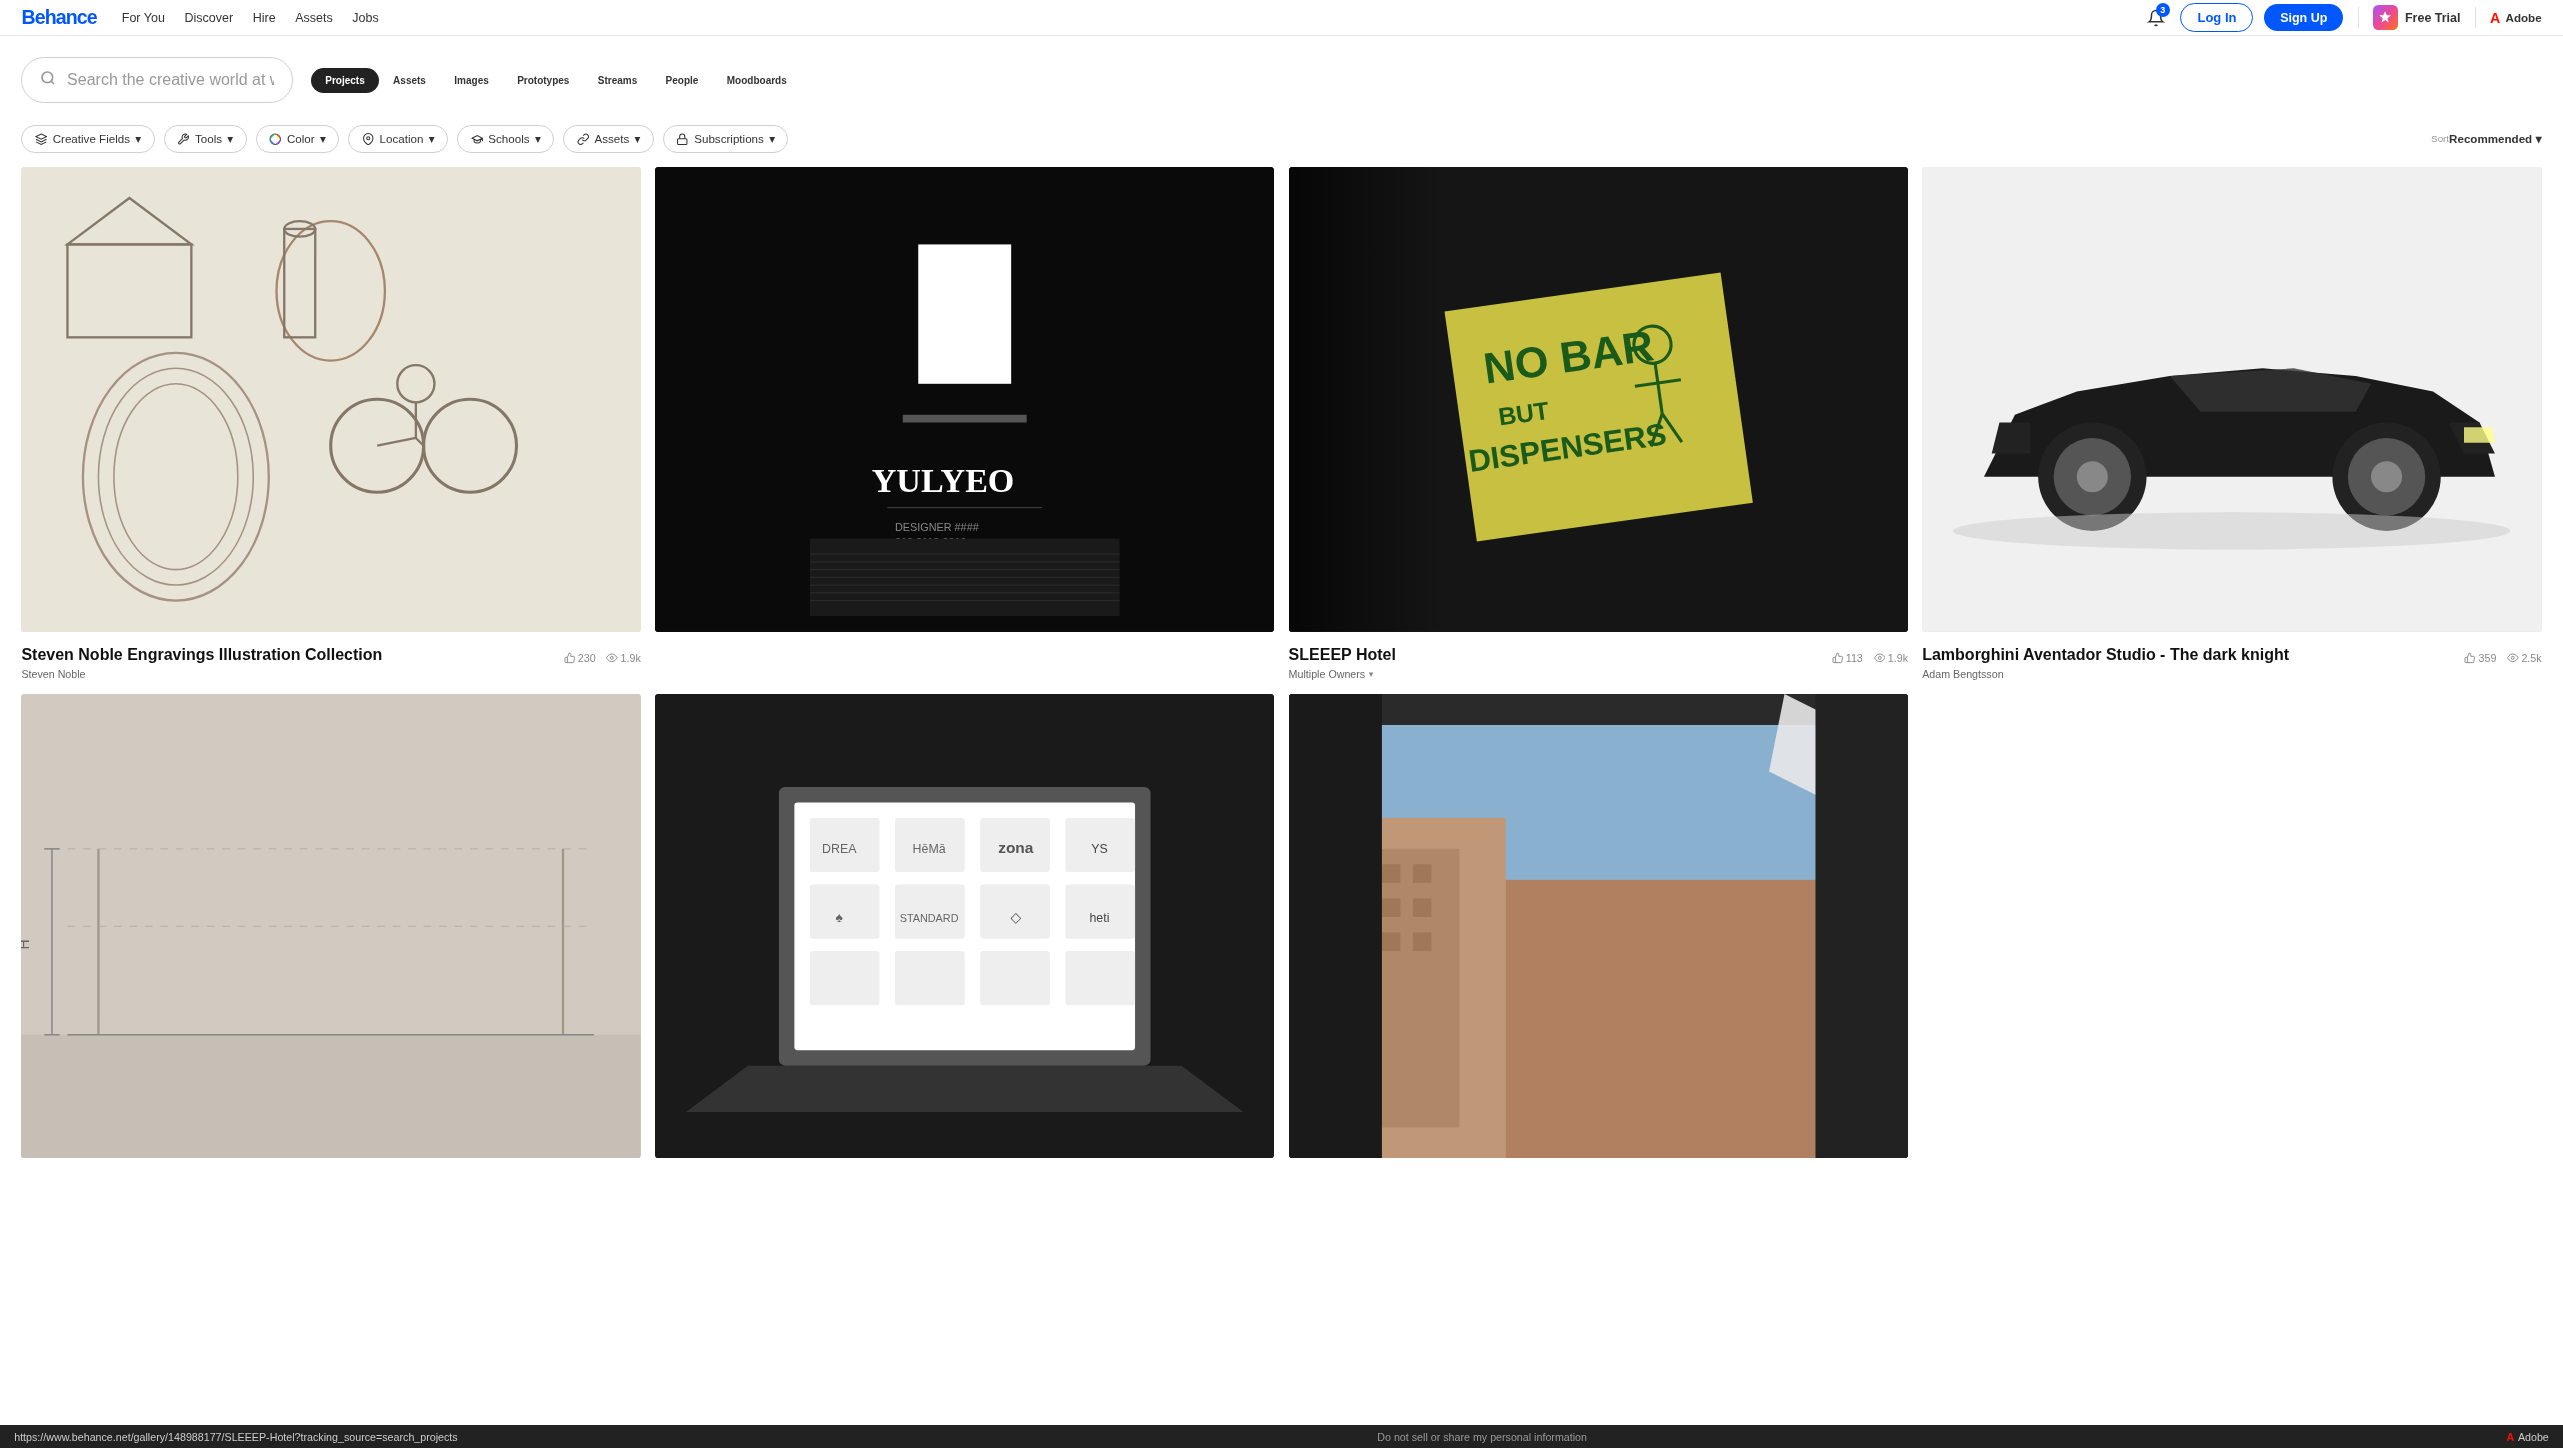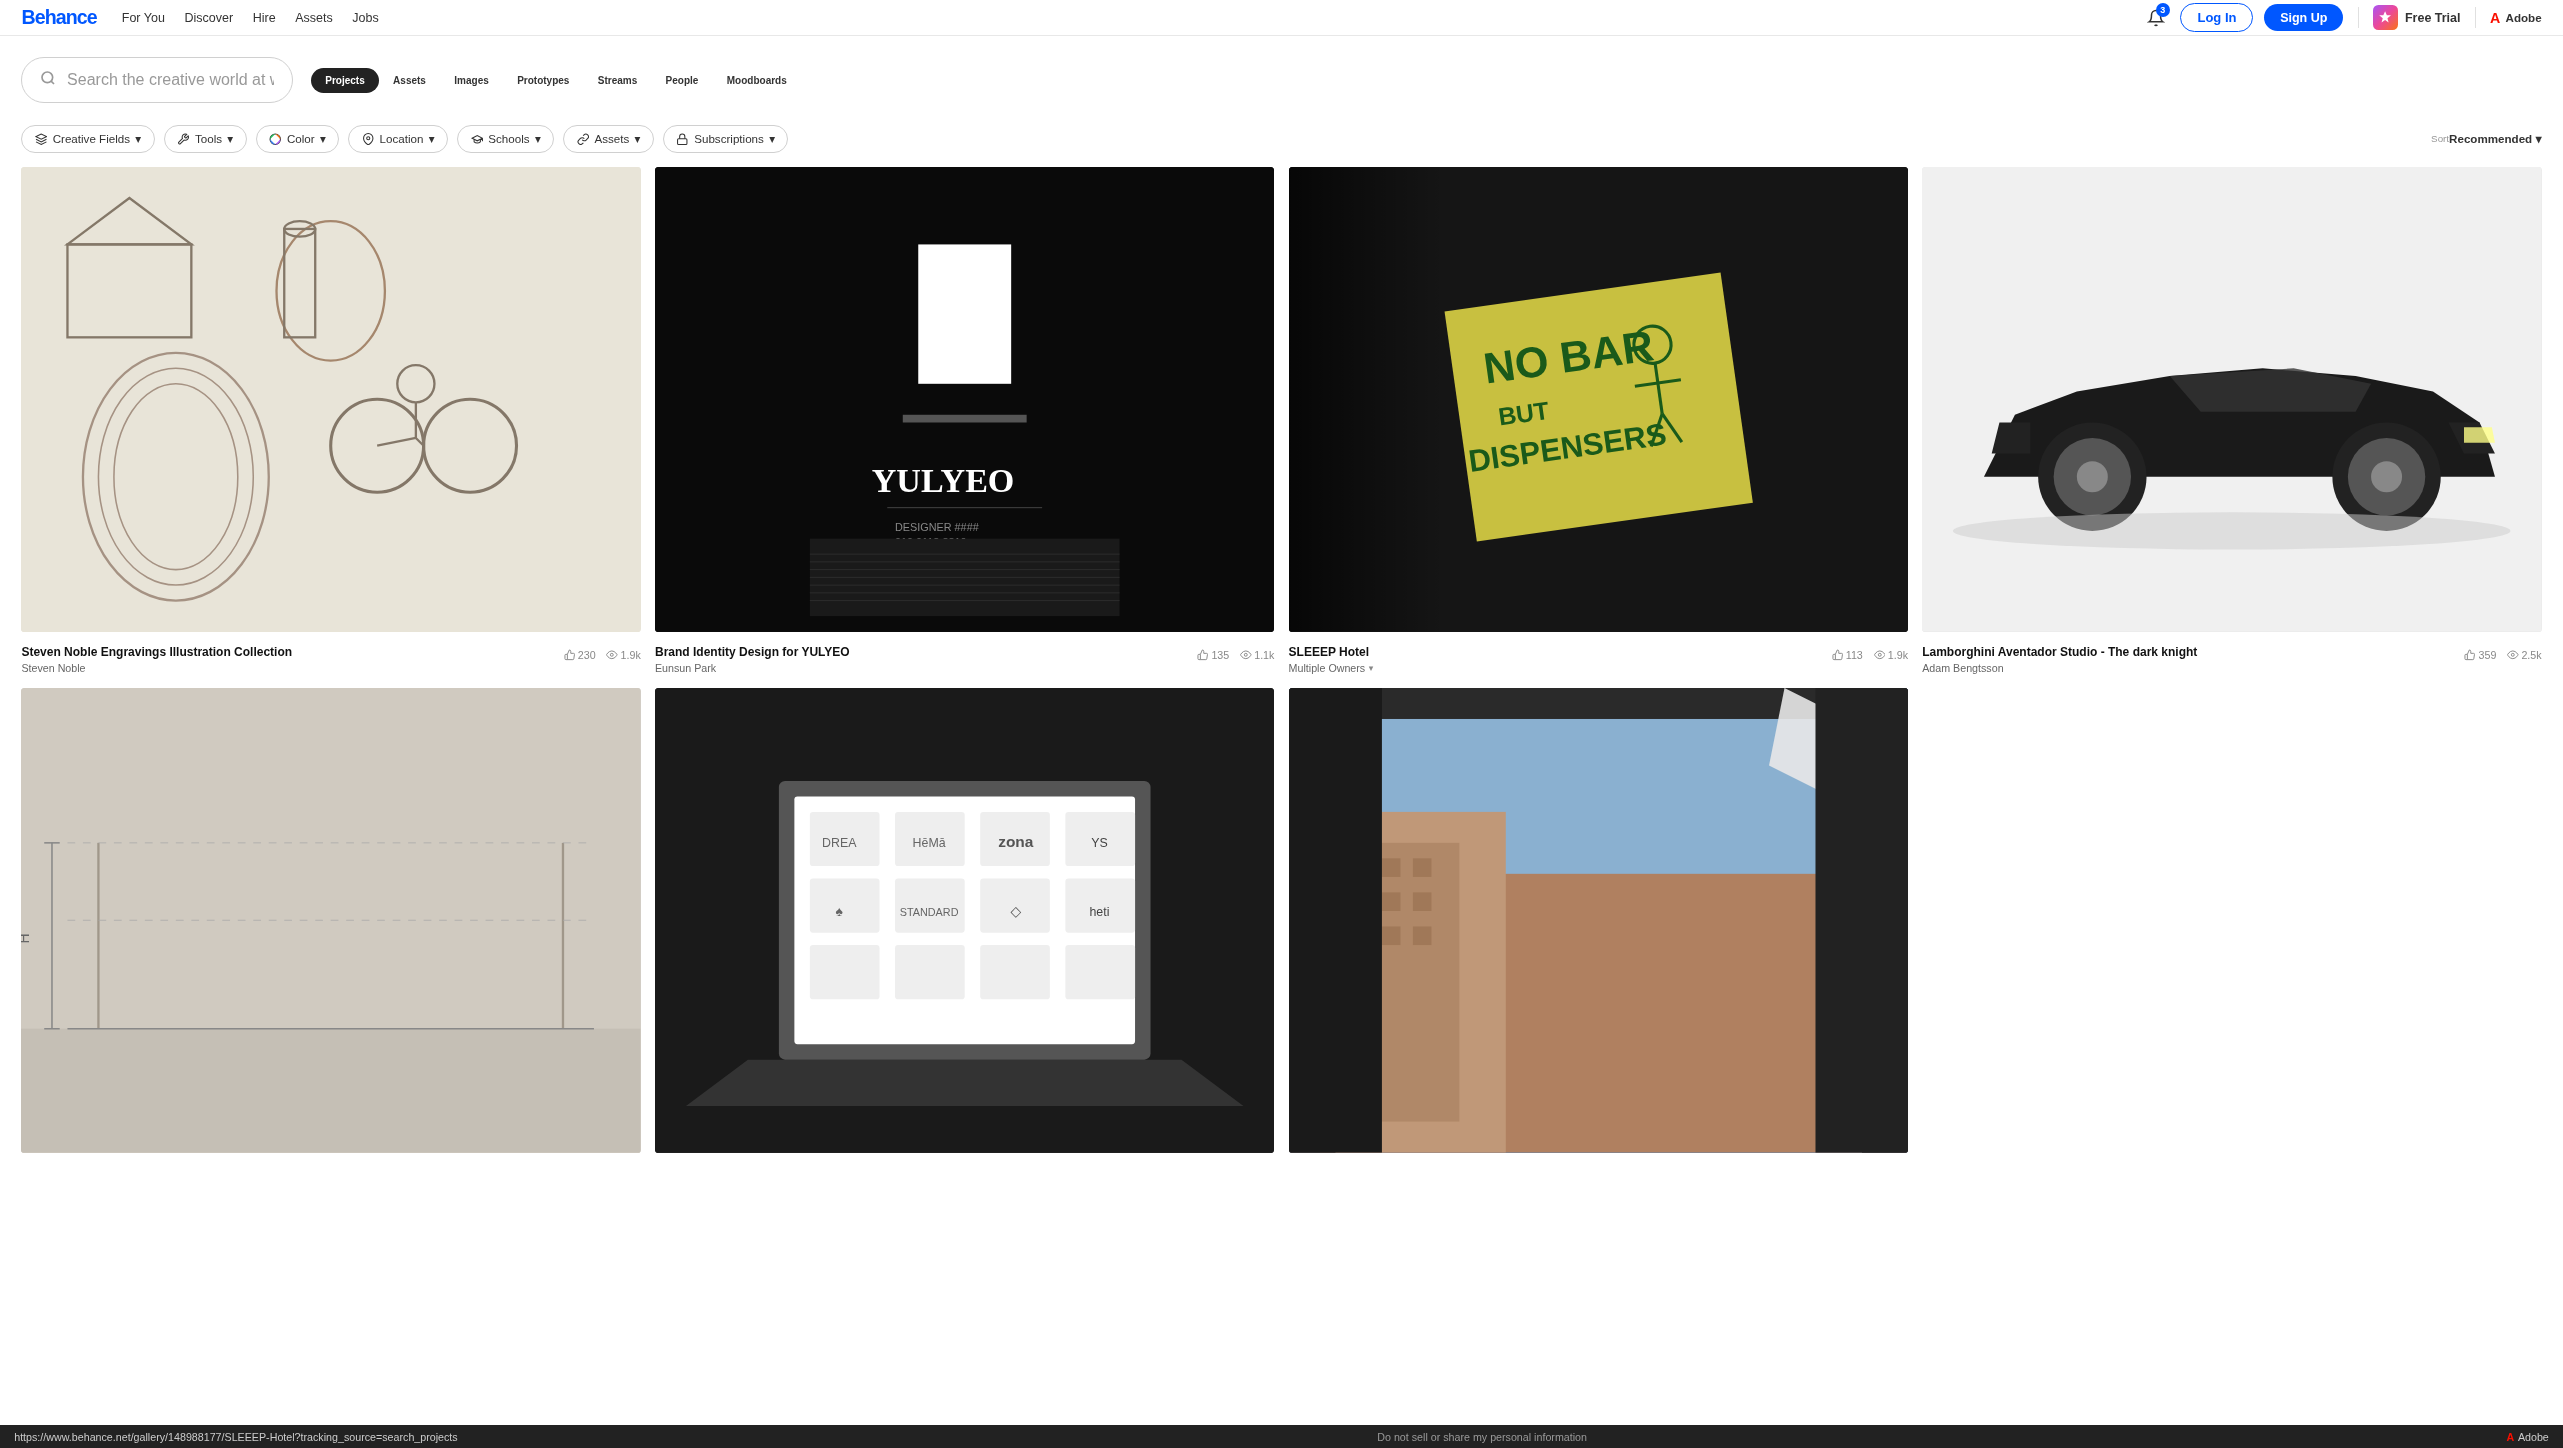--- a/index.html
+++ b/index.html
@@ -49,21 +49,21 @@
     .status-url { color: #ccc; }
     .status-text { color: #999; }
     .status-adobe { display: flex; align-items: center; gap: 3.6px; color: #ccc; }
 
     
     .thumb-engraving { background: #e8e4d8; }
 
     .grid-wrapper { display: grid; grid-template-columns: repeat(4, 1fr); gap: 14.2px; padding: 0 21.4px 53px; }
     .card { cursor: pointer; }
     .card-image { width: 100%; aspect-ratio: 4/3; border-radius: 3.6px; overflow: hidden; position: relative; }
-    .card-title { font-size: 12px; font-weight: 600; color: #111; margin-top: 8px; line-height: 1.35; }
+    .card-title { font-size: 16px; font-weight: 600; color: #111; margin-top: 8px; line-height: 1.35; }
     .card-owner { font-size: 10.7px; color: #666; margin-top: 1.8px; display: flex; align-items: center; gap: 3.6px; }
     .card-stats-row { display: flex; align-items: center; justify-content: space-between; margin-top: 4.4px; }
     .card-stats { display: flex; align-items: center; gap: 10.7px; font-size: 10.7px; color: #888; }
     .owner-arrow { font-size: 9px; color: #888; }
   </style>
 </head>
 <body>
 
 <nav class="navbar">
   <div class="navbar-logo">Behance</div>
@@ -265,42 +265,20 @@
         <g stroke="#333" stroke-width="0.5">
           <line x1="100" y1="250" x2="300" y2="250"></line>
           <line x1="100" y1="255" x2="300" y2="255"></line>
           <line x1="100" y1="260" x2="300" y2="260"></line>
           <line x1="100" y1="265" x2="300" y2="265"></line>
           <line x1="100" y1="270" x2="300" y2="270"></line>
           <line x1="100" y1="275" x2="300" y2="275"></line>
           <line x1="100" y1="280" x2="300" y2="280"></line>
         </g>
       </svg>
-    </div>
-    <div class="card-stats-row">
-      <div class="card-meta">
-        <div class="card-title">Brand Identity Design for YULYEO</div>
-        <div class="card-owner">Eunsun Park</div>
-      </div>
-      <div class="card-stats">
-        <span class="stat">
-          <svg width="11.6" height="11.6" viewBox="0 0 24 24" fill="none" stroke="#888" stroke-width="2">
-              <path d="M14 9V5a3 3 0 00-3-3l-4 9v11h11.28a2 2 0 002-1.7l1.38-9a2 2 0 00-2-2.3H14z"></path>
-              <path d="M7 22H4a2 2 0 01-2-2v-7a2 2 0 012-2h3"></path>
-            </svg>
-          <span>135</span>
-        </span>
-        <span class="stat">
-          <svg width="11.6" height="11.6" viewBox="0 0 24 24" fill="none" stroke="#888" stroke-width="2">
-              <path d="M1 12s4-8 11-8 11 8 11 8-4 8-11 8-11-8-11-8z"></path>
-              <circle cx="12" cy="12" r="3"></circle>
-            </svg>
-          <span>1.1k</span>
-        </span>
-      </div>
     </div>
   </div>
 
   <div class="card">
     <div class="card-image" style="background:#1a1a1a; border-radius:3.6px; overflow:hidden;">
       <svg width="100%" height="100%" viewBox="0 0 400 300" style="font-size:14px">
         <rect width="400" height="300" fill="#151515"></rect>
 
         <rect x="110" y="80" width="180" height="150" fill="#c8c040" transform="rotate(-8, 200, 155)"></rect>
 

